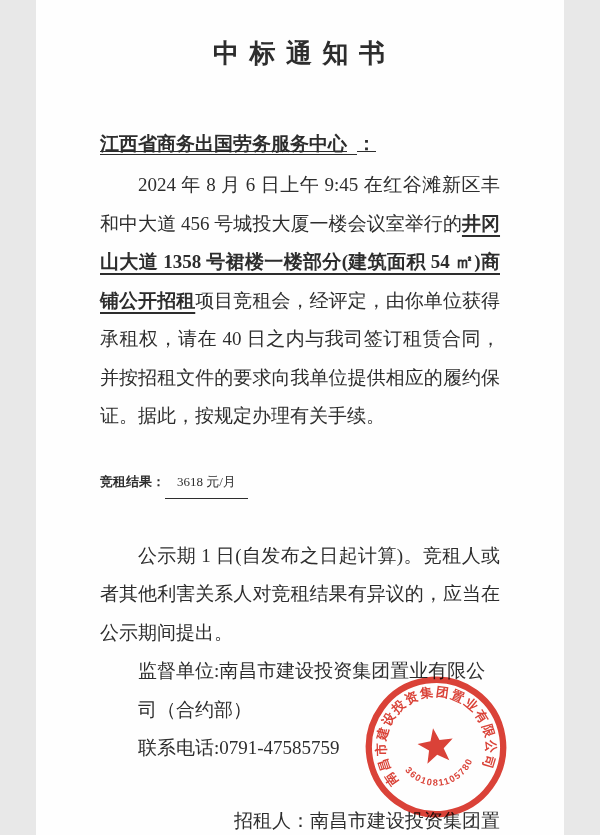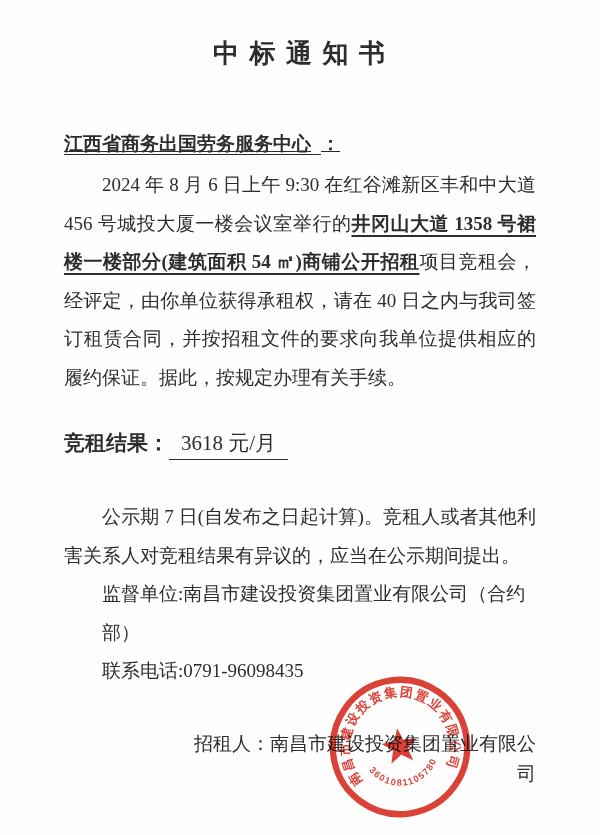--- a/index.html
+++ b/index.html
@@ -1,18 +1,18 @@
 <!DOCTYPE html>
 <html><head>
 <meta charset="utf-8">
 <style>
   html,body{margin:0;padding:0;background:#e8e8e8;}
   .page{
     position:relative;
-    width:600px;height:835px;
+    width:528px;height:835px;
     margin:0 auto;
     background:#fefefe;
     font-family:"Liberation Serif","DejaVu Serif",serif;
     color:#2d2d2d;
     overflow:hidden;
   }
   .content{
     position:absolute;
     left:64px; right:64px; top:36px;
   }
@@ -46,21 +46,21 @@
     text-indent:2em;
   }
   .hl{
     font-weight:bold;
     text-decoration:underline;
     text-underline-offset:5px;
     text-decoration-thickness:1.6px;
   }
   .result-line{
     margin-top:30px;
-    font-size:21px;
+    font-size:13px;
     line-height:32px;
   }
   .result-label{font-weight:bold;}
   .result-value{
     display:inline-block;
     white-space:pre;
     border-bottom:1.7px solid #2d2d2d;
     padding:0 12px;
   }
   .notice{
@@ -108,28 +108,28 @@
 </head>
 <body>
 
 <div class="page">
   <div class="content">
 
     <h1 class="doc-title">中 标 通 知 书</h1>
 
     <div class="recipient-line"><span class="recipient-name">江西省商务出国劳务服务中心</span><span>：</span></div>
 
-    <p class="para para1"><span>2024 年 8 月 6 日上午 9:30 在红谷滩新区丰和中大道 456 号城投大厦一楼会议室举行的</span><span class="hl">井冈山大道 1358 号裙楼一楼部分(建筑面积 54 ㎡)商铺公开招租</span><span>项目竞租会，经评定，由你单位获得承租权，请在 40 日之内与我司签订租赁合同，并按招租文件的要求向我单位提供相应的履约保证。据此，按规定办理有关手续。</span></p>
+    <p class="para para1"><span>2024 年 8 月 6 日上午 9:45 在红谷滩新区丰和中大道 456 号城投大厦一楼会议室举行的</span><span class="hl">井冈山大道 1358 号裙楼一楼部分(建筑面积 54 ㎡)商铺公开招租</span><span>项目竞租会，经评定，由你单位获得承租权，请在 40 日之内与我司签订租赁合同，并按招租文件的要求向我单位提供相应的履约保证。据此，按规定办理有关手续。</span></p>
 
     <div class="result-line"><span class="result-label">竞租结果：</span><span class="result-value">3618 元/月</span></div>
 
-    <p class="para notice">公示期 7 日(自发布之日起计算)。竞租人或者其他利害关系人对竞租结果有异议的，应当在公示期间提出。</p>
+    <p class="para notice">公示期 1 日(自发布之日起计算)。竞租人或者其他利害关系人对竞租结果有异议的，应当在公示期间提出。</p>
 
     <p class="indent-line">监督单位:南昌市建设投资集团置业有限公司（合约部）</p>
-    <p class="indent-line">联系电话:0791-96098435</p>
+    <p class="indent-line">联系电话:0791-47585759</p>
 
     <div class="lessor-line">招租人：南昌市建设投资集团置业有限公司</div>
 
   </div>
 
   <div class="stamp">
     <svg viewBox="0 0 150 150" xmlns="http://www.w3.org/2000/svg">
       <defs>
         <path id="arc-top" d="M 32.4 104.8 A 52 52 0 1 1 117.6 104.8" fill="none"></path>
         <path id="arc-bottom" d="M 38.8 91.9 A 40 40 0 0 0 111.2 91.9" fill="none"></path>

